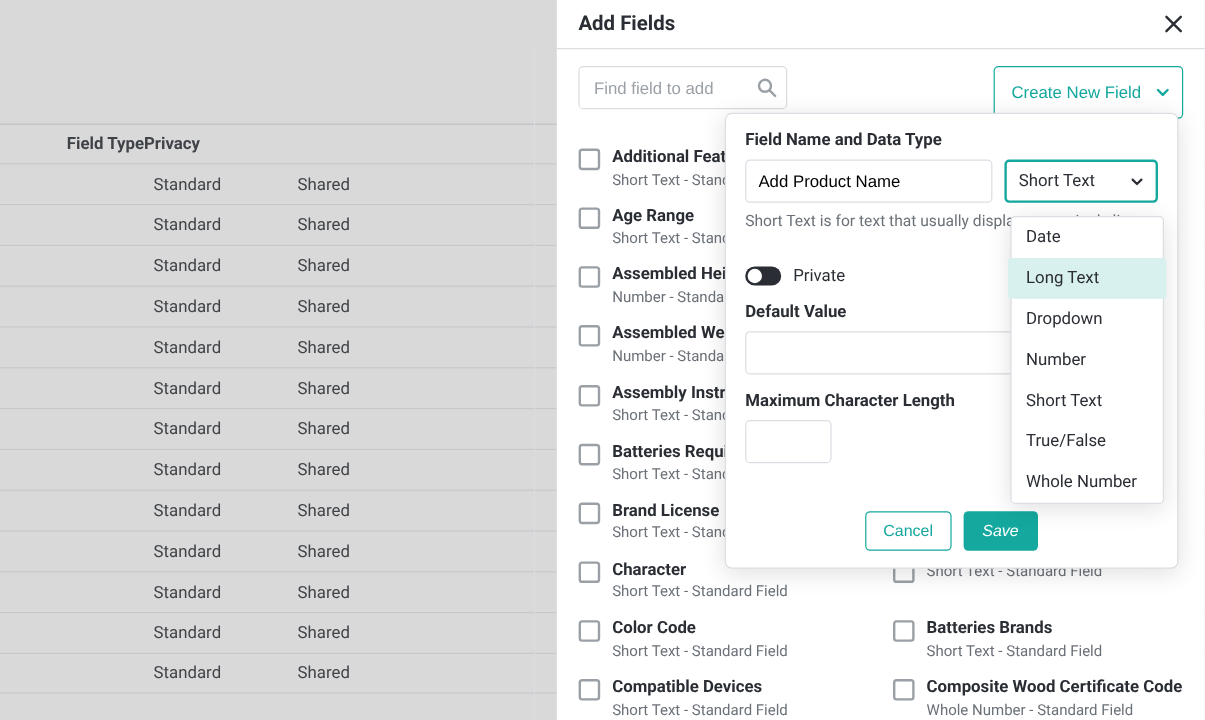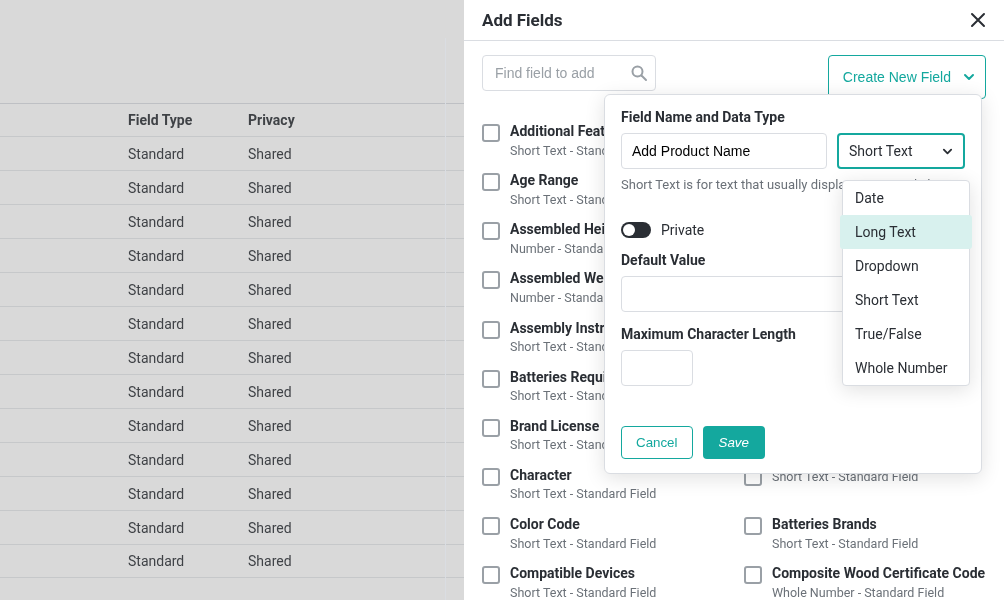--- a/index.html
+++ b/index.html
@@ -21,21 +21,21 @@
   }
 
   
   .bg-page{position:absolute;inset:0;background:#fff;}
   .bg-toolbar{height:104px;border-bottom:1px solid var(--border);display:flex;align-items:center;justify-content:flex-end;padding:0 16px 0 0;gap:12px;padding-top:40px;}
   .btn{border-radius:4px;padding:8px 14px;font-size:14px;line-height:1;cursor:pointer;border:1px solid transparent;background:#fff;}
   .btn-outline-teal{border-color:var(--teal);color:var(--teal);background:#fff;}
   .btn-solid-teal{background:var(--teal);color:#fff;}
   .bg-table{}
   .bg-head{display:flex;padding:8px 0;font-weight:700;color:var(--text);}
-  .col-type{width:120px;margin-left:128px;}
+  .col-type{width:120px;text-align:right;}
   .col-priv{width:120px;}
   .bg-row{display:flex;align-items:center;height:34px;border-top:1px solid var(--row-border);}
   .bg-row:last-child{border-bottom:1px solid var(--row-border);}
   .cell-type{width:120px;margin-left:128px;color:var(--text);}
   .cell-priv{width:120px;color:var(--text);flex:0 0 auto;}
   .cell-x{margin-left:auto;margin-right:16px;color:#2a2e34;font-size:18px;line-height:1;}
   .dim-overlay{position:absolute;inset:0;background:rgba(120,120,120,.28);} 
 
   
   .drawer-edge{position:absolute;left:445px;top:38px;bottom:0;border-left:1px solid var(--border);}
@@ -69,21 +69,21 @@
   .pv-row{display:flex;gap:10px;}
   .pv-row input[type=text]{flex:1;height:36px;border:1px solid var(--border);border-radius:4px;padding:0 10px;font-size:14px;}
   .pv-select{width:128px;height:36px;border:2px solid var(--teal);border-radius:4px;display:flex;align-items:center;justify-content:space-between;padding:0 10px;font-size:14px;cursor:pointer;}
   .pv-help{font-size:13px;color:var(--muted);margin-top:8px;white-space:nowrap;overflow:hidden;}
   .pv-toggle-row{display:flex;align-items:center;gap:10px;margin-top:30px;}
   .toggle{width:30px;height:16px;border-radius:999px;background:#2a2e34;position:relative;}
   .toggle::after{content:"";position:absolute;left:2px;top:2px;width:12px;height:12px;border-radius:50%;background:#fff;}
   .pv-section{margin-top:14px;}
   .pv-input-sm{width:72px;height:36px;border:1px solid var(--border);border-radius:4px;padding:0 8px;}
   .pv-input-full{width:100%;height:36px;border:1px solid var(--border);border-radius:4px;padding:0 8px;}
-  .pv-actions{display:flex;justify-content:flex-start;gap:10px;margin-top:40px;}
+  .pv-actions{display:flex;justify-content:center;gap:10px;margin-top:40px;}
   .btn-cancel{border:1px solid var(--teal);color:var(--teal);background:#fff;border-radius:4px;padding:8px 14px;cursor:pointer;}
   .btn-save{background:var(--teal);color:#fff;border:none;border-radius:4px;padding:8px 16px;cursor:pointer;font-style:italic;}
 
   
   .dd-menu{position:absolute;right:34px;top:180px;width:128px;background:#fff;border:1px solid var(--border);border-radius:4px;box-shadow:var(--panel-shadow);overflow:visible;z-index:20;}
   .dd-item{padding:9px 12px;font-size:14px;cursor:pointer;}
   .dd-item.hl{background:var(--highlight);margin:0 -3px;border-radius:3px;padding-left:15px;padding-right:15px;}
 
   svg{display:block;}
 </style>
@@ -390,16 +390,17 @@
   <div class="pv-actions">
     <button class="btn-cancel">Cancel</button>
     <button class="btn-save">Save</button>
   </div>
 </div>
 
 <div class="dd-menu" id="dd-menu">
     <div class="dd-item">Date</div>
     <div class="dd-item hl">Long Text</div>
     <div class="dd-item">Dropdown</div>
+    <div class="dd-item">Number</div>
     <div class="dd-item">Short Text</div>
     <div class="dd-item">True/False</div>
     <div class="dd-item">Whole Number</div>
   </div>
 
 </body></html>

